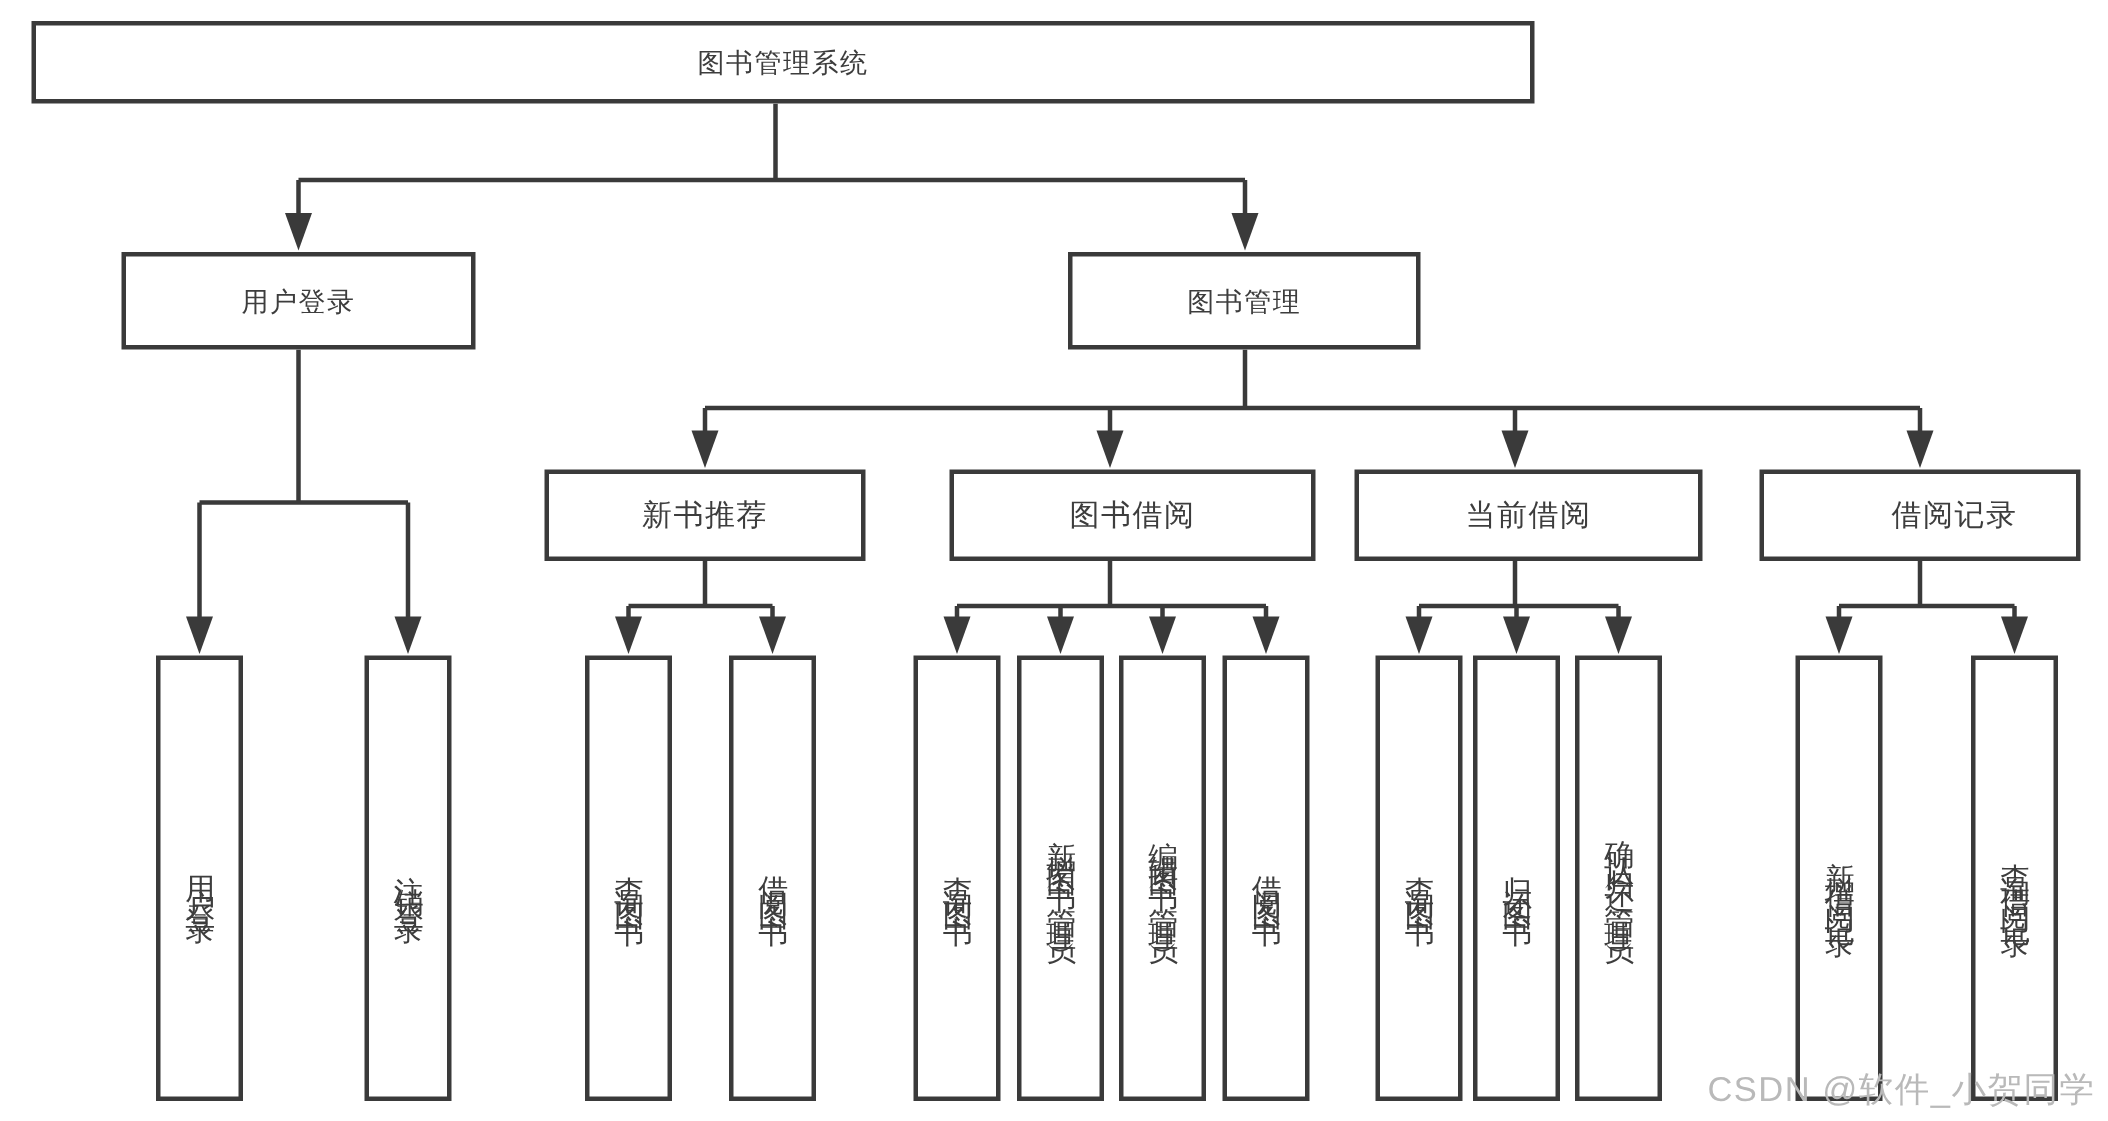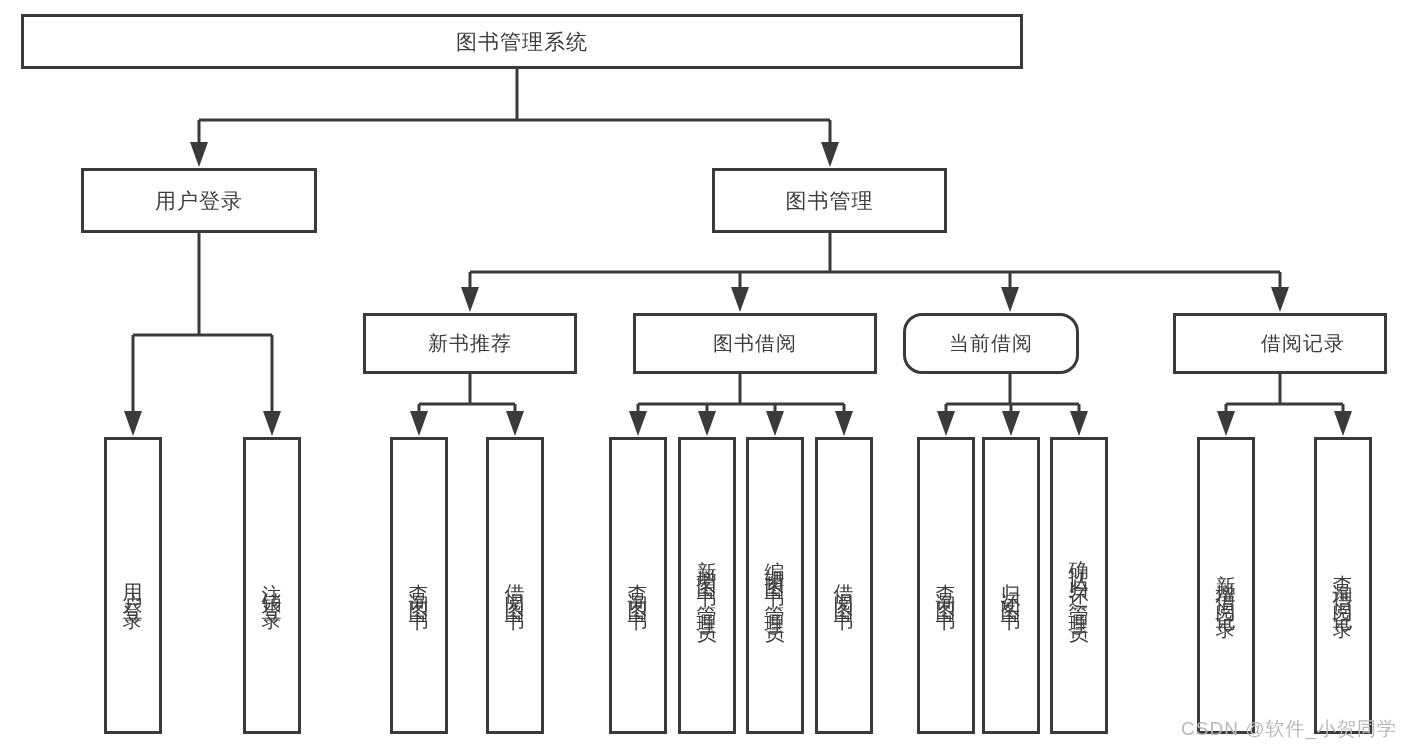--- a/index.html
+++ b/index.html
@@ -20,38 +20,38 @@
   .node {
     position: absolute;
     box-sizing: border-box;
     border: 3px solid #3a3a3a;
     background: #ffffff;
     display: flex;
     align-items: center;
     justify-content: center;
     text-align: center;
   }
-  .node.h { font-size: 21px; letter-spacing: 1px; }
+  .node.h { font-size: 18px; letter-spacing: 1px; }
   .node.root  { left: 21px;  top: 14px;  width: 1002px; height: 55px; }
   .node.lvl2  { top: 168px; height: 65px; }
   .node.lvl3  { top: 313px; height: 61px; font-size: 20px; }
   .node.leaf  { top: 437px; width: 58px; height: 297px; }
   .leaf .vtext {
     writing-mode: vertical-rl;
     text-orientation: mixed;
     font-size: 20px;
     letter-spacing: 9px;
     line-height: 1;
     white-space: nowrap;
   }
   .watermark {
     position: absolute;
     right: 8px;
     bottom: 5px;
-    font-size: 19px;
+    font-size: 23px;
     color: #b9b9b9;
     letter-spacing: 1px;
     pointer-events: none;
   }
 </style>
 </head>
 <body>
 
 <div class="canvas">
 
@@ -116,21 +116,21 @@
   <div class="node h lvl2" style="left:712px; width:235px;">
     <span>图书管理</span>
   </div>
 
   <div class="node h lvl3" style="left:363px; width:214px;">
     <span>新书推荐</span>
   </div>
   <div class="node h lvl3" style="left:633px; width:244px;">
     <span>图书借阅</span>
   </div>
-  <div class="node h lvl3" style="left:903px; width:176px;border-radius:19px;">
+  <div class="node h lvl3" style="left:903px; width:232px;">
     <span>当前借阅</span>
   </div>
   <div class="node h lvl3" style="left:1173px; width:214px;padding-left:46px;">
     <span>借阅记录</span>
   </div>
 
   <div class="node leaf" style="left:104px;">
     <span class="vtext">用户登录</span>
   </div>
   <div class="node leaf" style="left:243px;">

